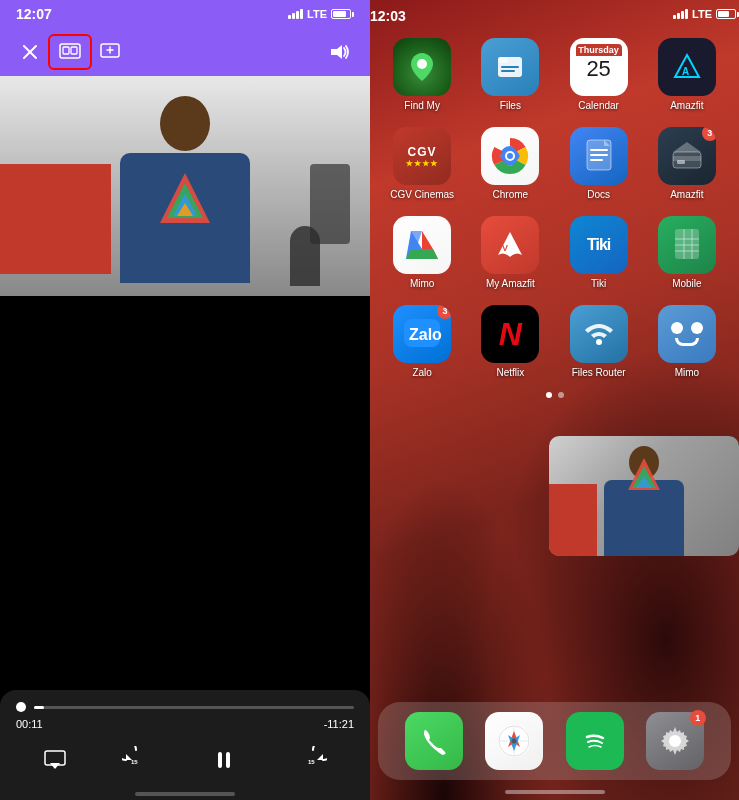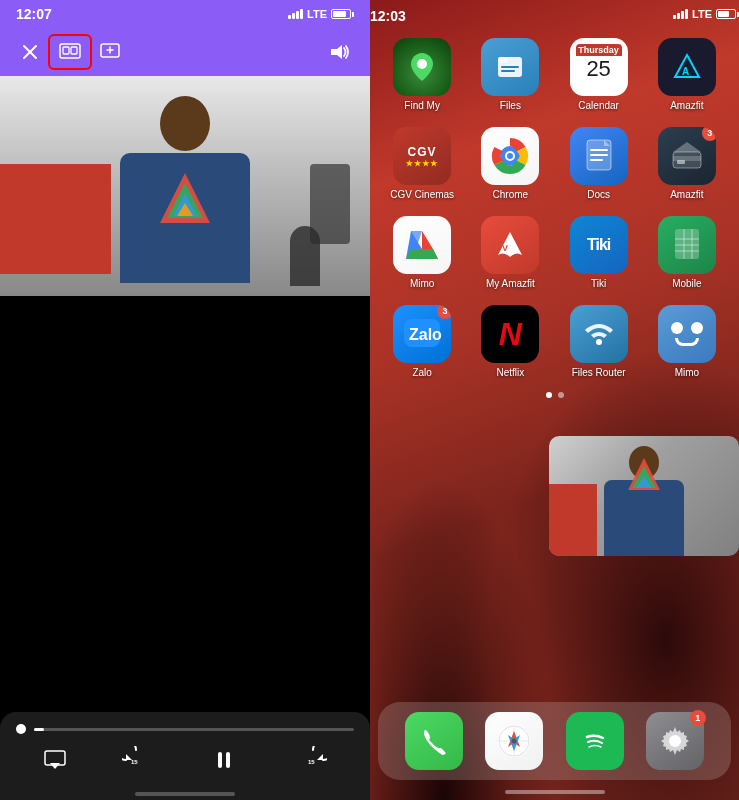--- a/index.html
+++ b/index.html
@@ -633,20 +633,24 @@
 
   <div style="flex:1;background:#000"></div>
 
   <div class="playback-controls">
     <div class="progress-bar-container">
       <div class="progress-dot"></div>
       <div class="progress-track">
         <div class="progress-fill"></div>
       </div>
     </div>
+    <div class="time-row">
+      <span>00:11</span>
+      <span>-11:21</span>
+    </div>
     <div class="playback-buttons">
       <div class="play-control">
         <svg width="24" height="22" viewBox="0 0 24 22">
           <rect x="2" y="2" width="20" height="14" rx="2" fill="none" stroke="white" stroke-width="1.5"></rect>
           <polygon points="12,20 7,14 17,14" fill="white"></polygon>
         </svg>
       </div>
       <div class="skip-wrapper">
         <div class="play-control">
           <svg width="28" height="28" viewBox="0 0 28 28">

